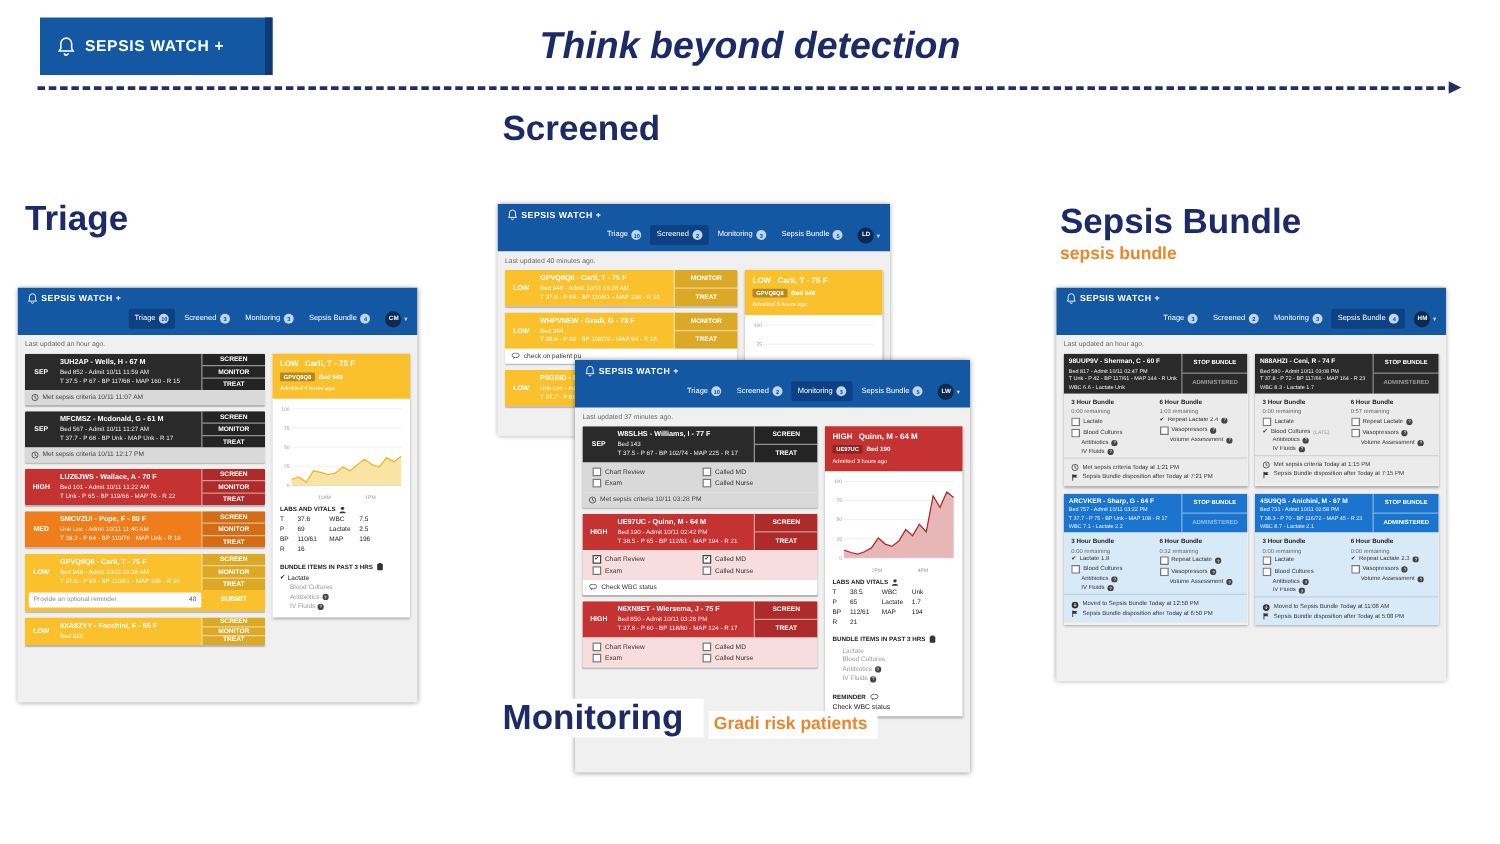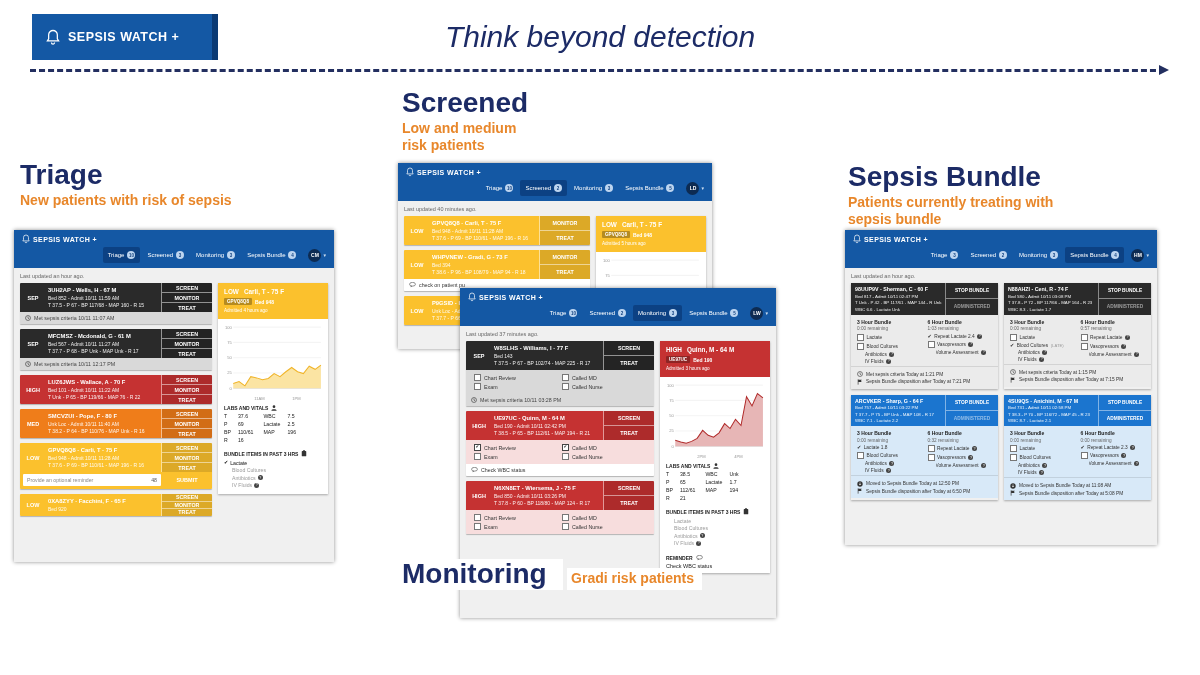--- a/index.html
+++ b/index.html
@@ -4,21 +4,21 @@
 <style>
   html,body{margin:0;padding:0;}
   body{width:1200px;height:675px;position:relative;background:#fff;
        font-family:"Liberation Sans",sans-serif;overflow:hidden;}
 
   
   .logo-box{position:absolute;left:32px;top:14px;width:186px;height:46px;background:#1458a4;
     border-right:6px solid #0b3a74;color:#fff;display:flex;align-items:center;gap:8px;
     padding-left:14px;box-sizing:border-box;font-weight:bold;font-size:12.5px;letter-spacing:.5px;}
   .slide-title{position:absolute;left:0;right:0;top:20px;text-align:center;
-    font-size:30px;font-weight:normal;font-style:italic;color:#1c2b66;}
+    font-size:30px;font-weight:bold;font-style:italic;color:#1c2b66;}
   .arrow-line{position:absolute;left:30px;top:69px;width:1135px;border-top:3px dashed #232f60;}
   .arrow-head{position:absolute;right:-4px;top:-7px;width:0;height:0;
     border-left:10px solid #232f60;border-top:5px solid transparent;border-bottom:5px solid transparent;}
 
   .sec-label{position:absolute;}
   .sec-label .t{font-size:28px;font-weight:bold;color:#1c2b66;line-height:1.05;}
   .sec-label .s{font-size:14px;font-weight:bold;color:#e8872b;line-height:1.2;margin-top:3px;}
   #lbl-triage{left:20px;top:160px;}
   #lbl-screened{left:402px;top:88px;}
   #lbl-bundle{left:848px;top:162px;}
@@ -144,33 +144,27 @@
     </span>
   <span>SEPSIS WATCH +</span>
 </div>
 <div class="slide-title">Think beyond detection</div>
 <div class="arrow-line">
   <div class="arrow-head"></div>
 </div>
 
 <div class="sec-label" id="lbl-triage">
   <div class="t">Triage</div>
-  <div class="s">New patients with risk of sepsis</div>
 </div>
 <div class="sec-label" id="lbl-screened">
   <div class="t">Screened</div>
-  <div class="s">
-    <div>Low and medium</div>
-    <div>risk patients</div>
-  </div>
 </div>
 <div class="sec-label" id="lbl-bundle">
   <div class="t">Sepsis Bundle</div>
   <div class="s">
-    <div>Patients currently treating with</div>
     <div>sepsis bundle</div>
   </div>
 </div>
 <div class="sec-label" id="lbl-monitoring">
   <div class="mon-box"><span class="t">Monitoring</span></div>
   <div class="mon-sub"><span class="s">Gradi risk patients</span></div>
 </div>
 
 <div class="app" id="app-triage">
   <div class="app-header">

